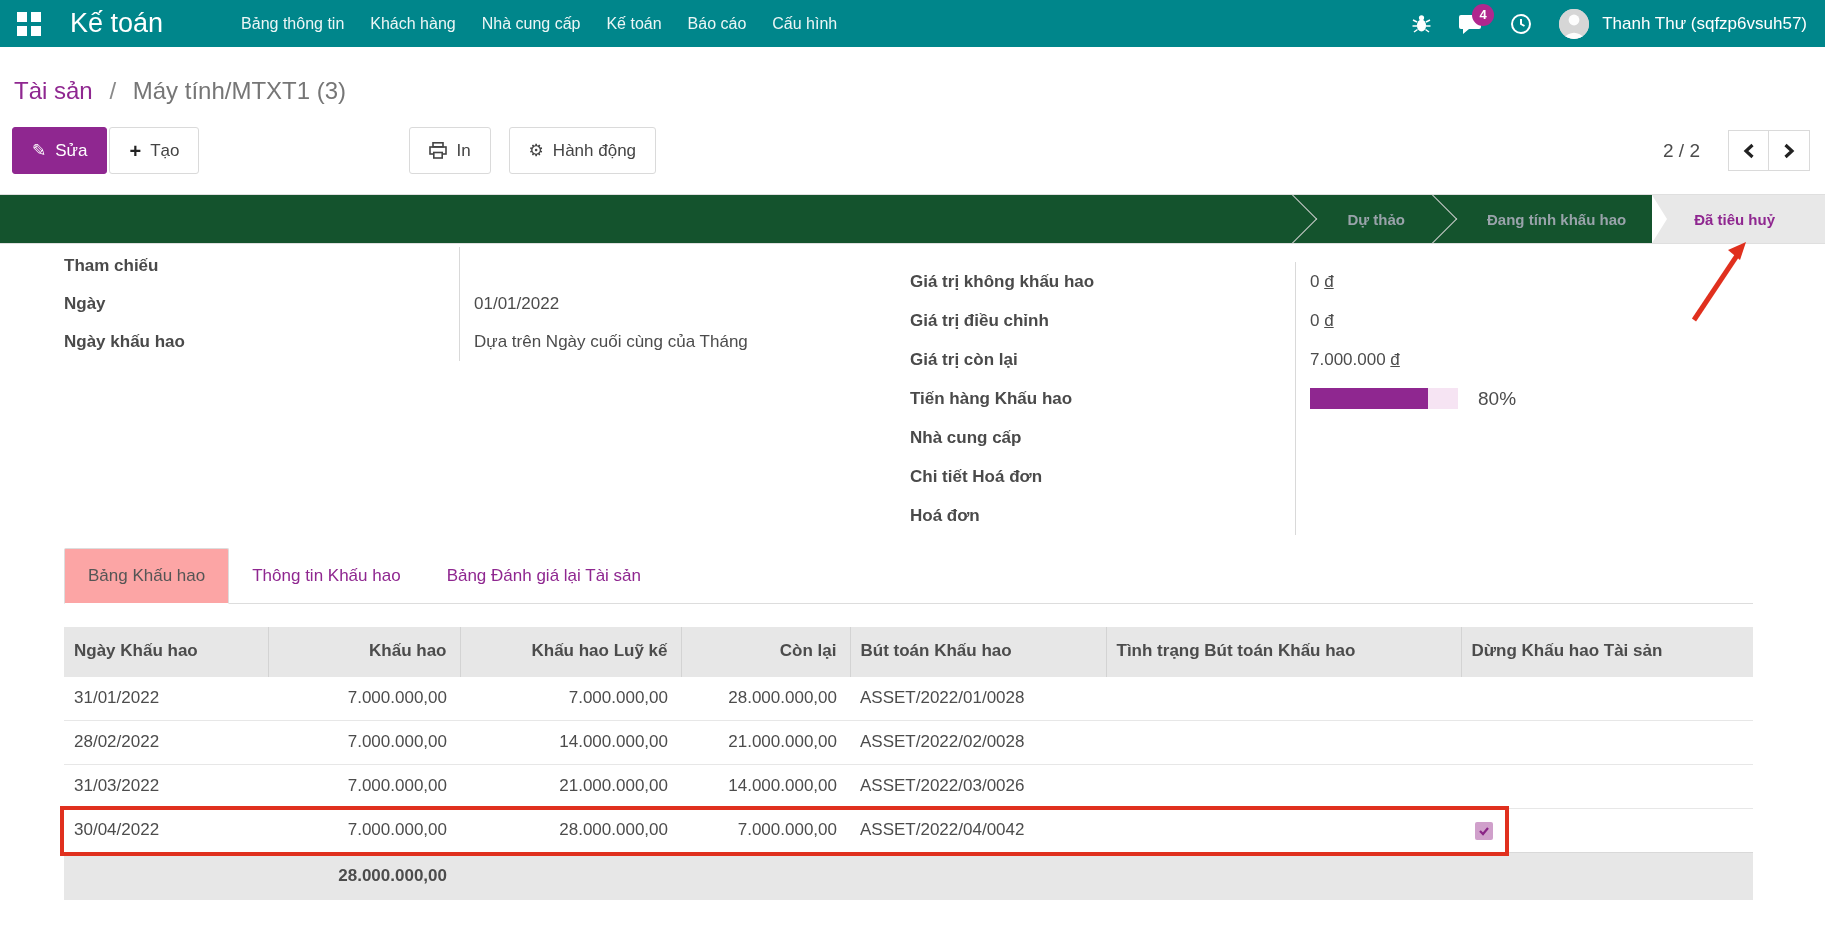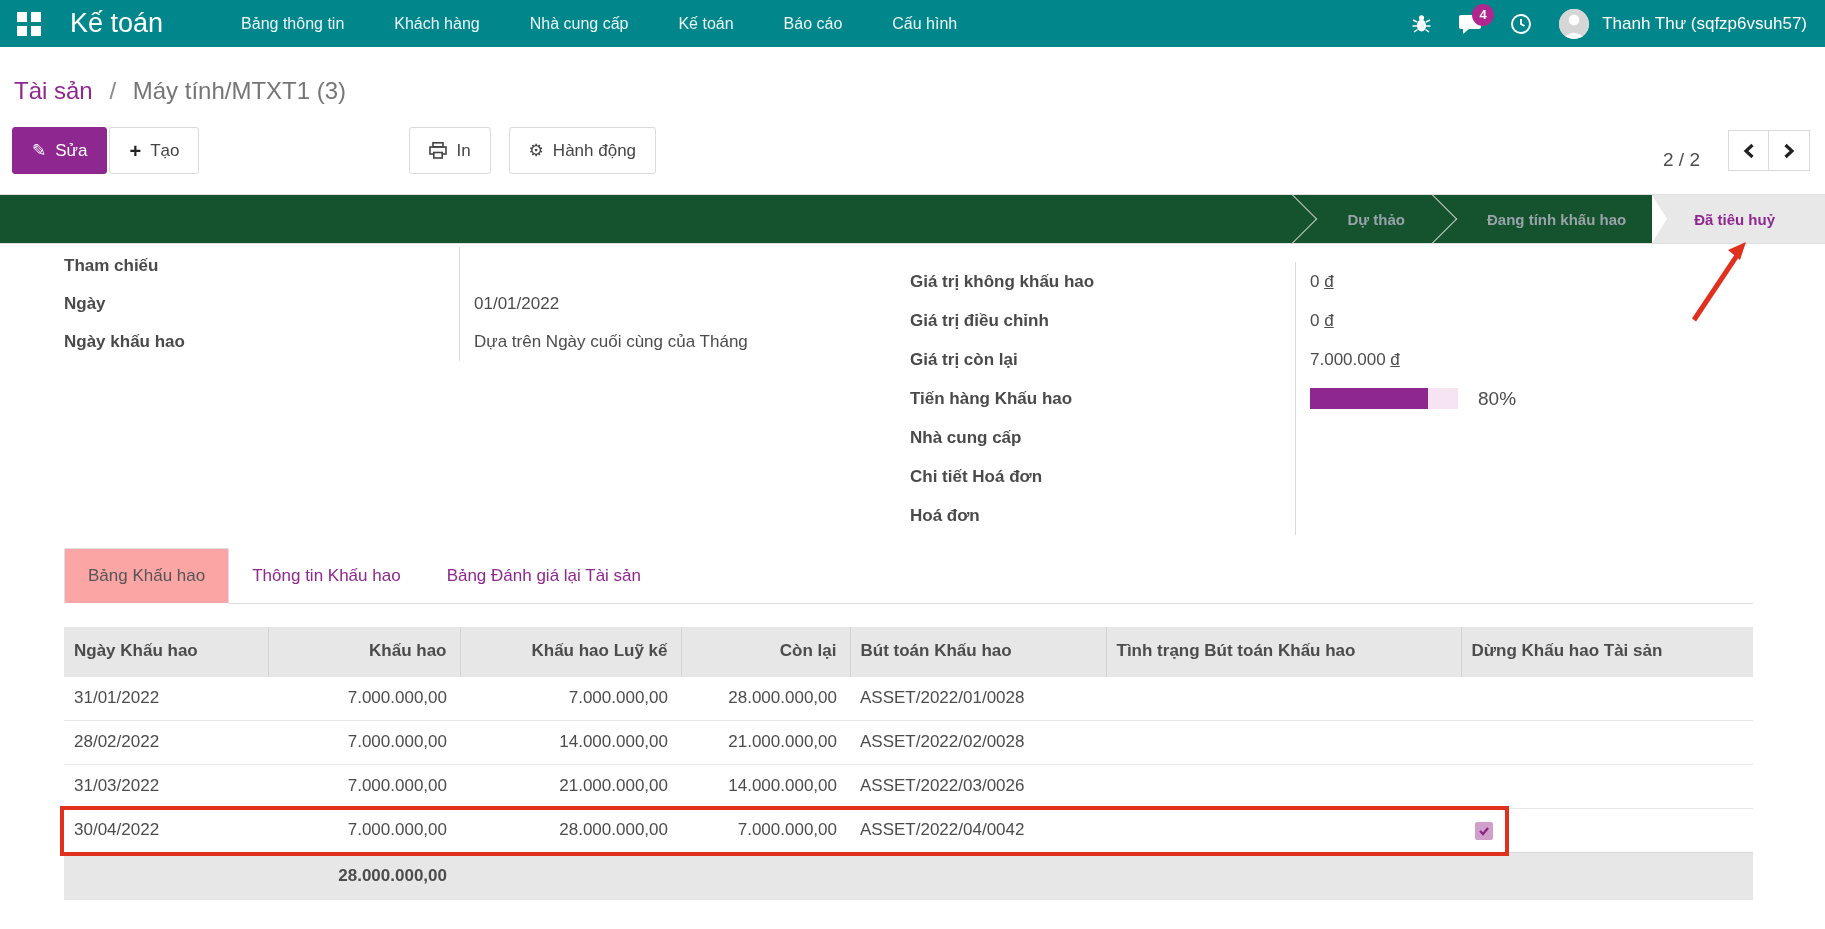--- a/index.html
+++ b/index.html
@@ -11,21 +11,21 @@
   body{
     width:1825px;height:929px;position:relative;overflow:hidden;background:#fff;
     font-family:"Liberation Sans","DejaVu Sans",sans-serif;color:#4c4c4c;
   }
   
   .topbar{height:47px;background:var(--topbar);display:flex;align-items:center;padding:0 18px 0 14px;color:#fff}
   .apps-btn{width:30px;height:30px;display:flex;align-items:center;justify-content:center;cursor:pointer}
   .apps-grid{display:grid;grid-template-columns:10px 10px;grid-template-rows:10px 10px;gap:4px}
   .apps-grid i{background:#fff;display:block}
   .brand{font-size:27px;font-weight:400;margin:0 78px 0 26px;cursor:pointer;white-space:nowrap}
-  .menu{display:flex;gap:50px;font-size:16px;align-items:center}
+  .menu{display:flex;gap:26px;font-size:16px;align-items:center}
   .nav-item{color:#ecf6f6;cursor:pointer;white-space:nowrap}
   .top-right{margin-left:auto;display:flex;align-items:center;gap:27px}
   .icon-btn{position:relative;display:flex;align-items:center;cursor:pointer}
   .badge{position:absolute;top:-9px;left:13px;background:var(--badge);color:#fff;border-radius:50%;
          width:22px;height:22px;font-size:13px;display:flex;align-items:center;justify-content:center;font-weight:700}
   .avatar{width:30px;height:30px;border-radius:50%;overflow:hidden;background:#d6d6d6;cursor:pointer;flex:none}
   .user-name{font-size:17px;cursor:pointer;white-space:nowrap;margin-left:-14px}
   
   .breadcrumb{padding:30px 0 0 14px;font-size:24px;white-space:nowrap}
   .bc-link{color:var(--accent);cursor:pointer}
@@ -34,21 +34,21 @@
   
   .controls{display:flex;align-items:center;margin-top:22px;padding:0 15px 0 12px;height:47px}
   .btn{height:47px;display:inline-flex;align-items:center;gap:9px;padding:0 19px;font-size:17px;
        background:#fff;border:1px solid #dadada;color:#444;cursor:pointer;border-radius:3px;white-space:nowrap}
   .btn.primary{background:var(--accent);border-color:var(--accent);color:#fff}
   .btn-create{margin-left:2px}
   .btn-print{margin-left:210px}
   .btn-action{margin-left:18px}
   .glyph{font-size:17px;line-height:1}
   .plus{font-weight:700;font-size:20px;color:#222;line-height:1}
-  .pager{margin-left:auto;display:flex;align-items:flex-end}
+  .pager{margin-left:auto;display:flex;align-items:center}
   .pager-text{font-size:19px;margin-right:28px}
   .pager-nav{display:flex}
   .pager-btn{width:41px;height:41px;background:#fff;border:1px solid #dadada;display:flex;align-items:center;justify-content:center;cursor:pointer}
   .pager-btn + .pager-btn{border-left:none}
   
   .statusbar{margin-top:20px;height:50px;border-top:1px solid #dfdfdf;border-bottom:1px solid #dfdfdf;
              display:flex;justify-content:flex-end;background:#14532d}
   .sb-step{display:flex;align-items:center;font-size:15px;font-weight:700;color:#99a3aa;padding:0 26px;cursor:pointer;white-space:nowrap}
   .sb-step.active{background:#e8e8e8;color:var(--accent);position:relative;padding:0 50px 0 42px}
   .sb-step.active::before{content:"";position:absolute;left:0;top:0;width:0;height:0;

